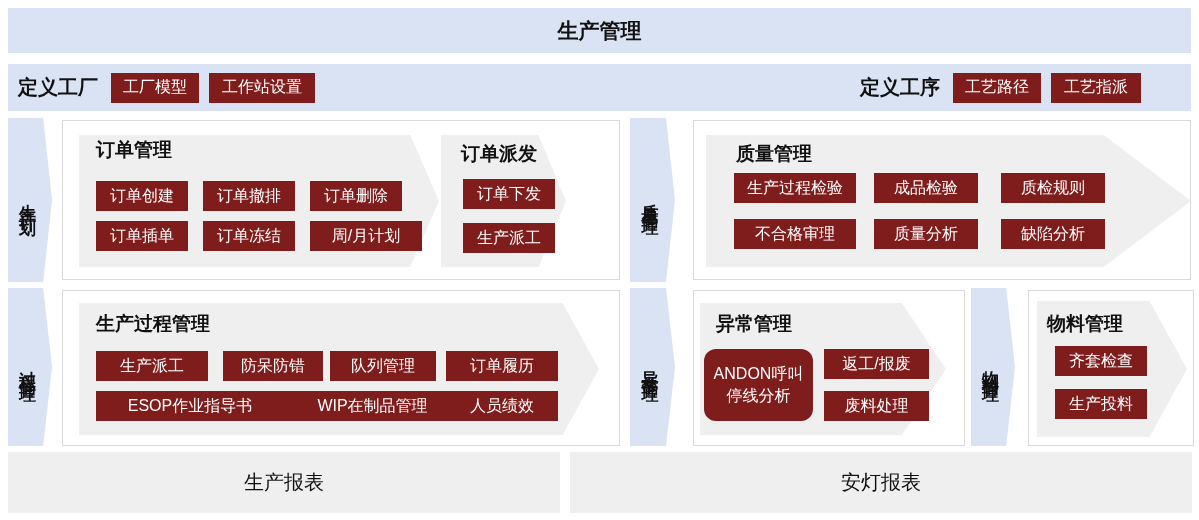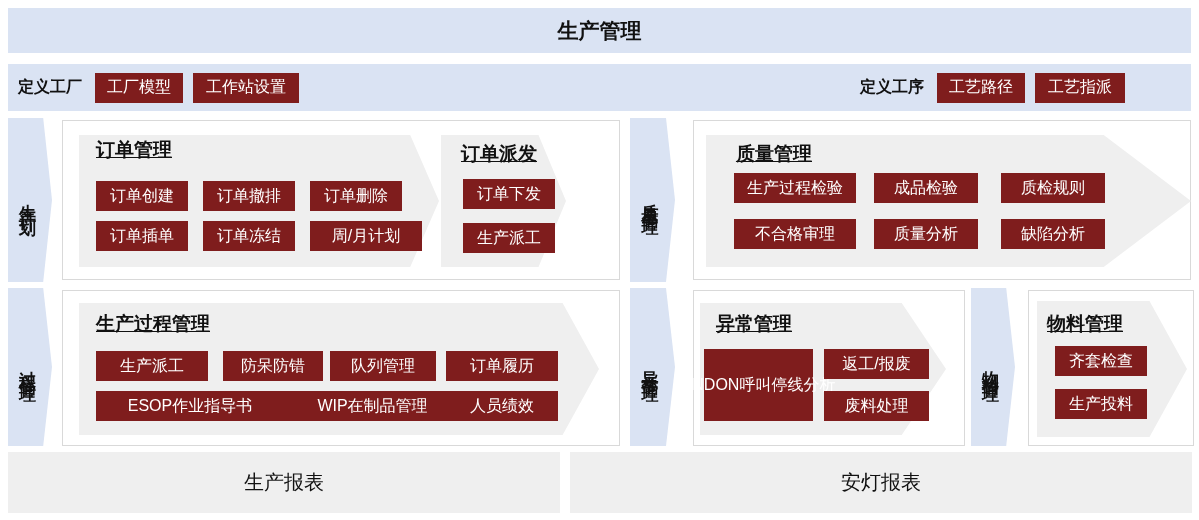--- a/index.html
+++ b/index.html
@@ -9,42 +9,42 @@
     font-family:"Liberation Sans","DejaVu Sans",sans-serif;
   }
   .abs{position:absolute;}
   .lavender{background:#dae3f3;}
   .banner{
     display:flex;align-items:center;justify-content:center;
     font-size:21px;font-weight:600;
   }
   .defbar{height:47px;}
   .defgroup{position:absolute;top:0;height:100%;display:flex;align-items:center;}
-  .deflabel{font-size:16px;font-weight:700;margin-right:13px;white-space:nowrap;}
+  .deflabel{font-size:20px;font-weight:700;margin-right:13px;white-space:nowrap;}
   .btn{
     background:#7f1d1d;color:#fff;font-size:16px;
     display:flex;align-items:center;justify-content:center;
     white-space:nowrap;box-sizing:border-box;
   }
   .defgroup .btn{height:30px;margin-right:10px;padding:0 4px;}
   .vlabel{
     background:#dae3f3;
     clip-path:polygon(0 0,80% 0,100% 50%,80% 100%,0 100%);
     display:flex;align-items:center;justify-content:center;
   }
   .vlabel span{
     writing-mode:vertical-rl;text-orientation:upright;
     font-size:17px;font-weight:700;letter-spacing:5px;
     padding-right:5px;line-height:1;
   }
   .panel{background:#fff;border:1px solid #d9d9d9;box-sizing:border-box;}
   .arrow{position:absolute;background:#efefef;}
-  .sec-title{position:absolute;font-size:19px;font-weight:600;white-space:nowrap;text-decoration:underline;}
+  .sec-title{position:absolute;font-size:19px;font-weight:600;white-space:nowrap;}
   .pbtn{position:absolute;height:30px;}
-  .andon{flex-direction:row;line-height:1.35;text-align:center;padding:2px 4px;}
+  .andon{flex-direction:column;line-height:1.35;text-align:center;padding:2px 4px;border-radius:12px;}
   .andon span{display:block;}
   .report{
     background:#efefef;display:flex;align-items:center;justify-content:center;
     font-size:20px;font-weight:400;
   }
 </style>
 </head>
 <body>
 
 <div class="abs lavender banner" style="left:8px;top:8px;width:1183px;height:45px">

